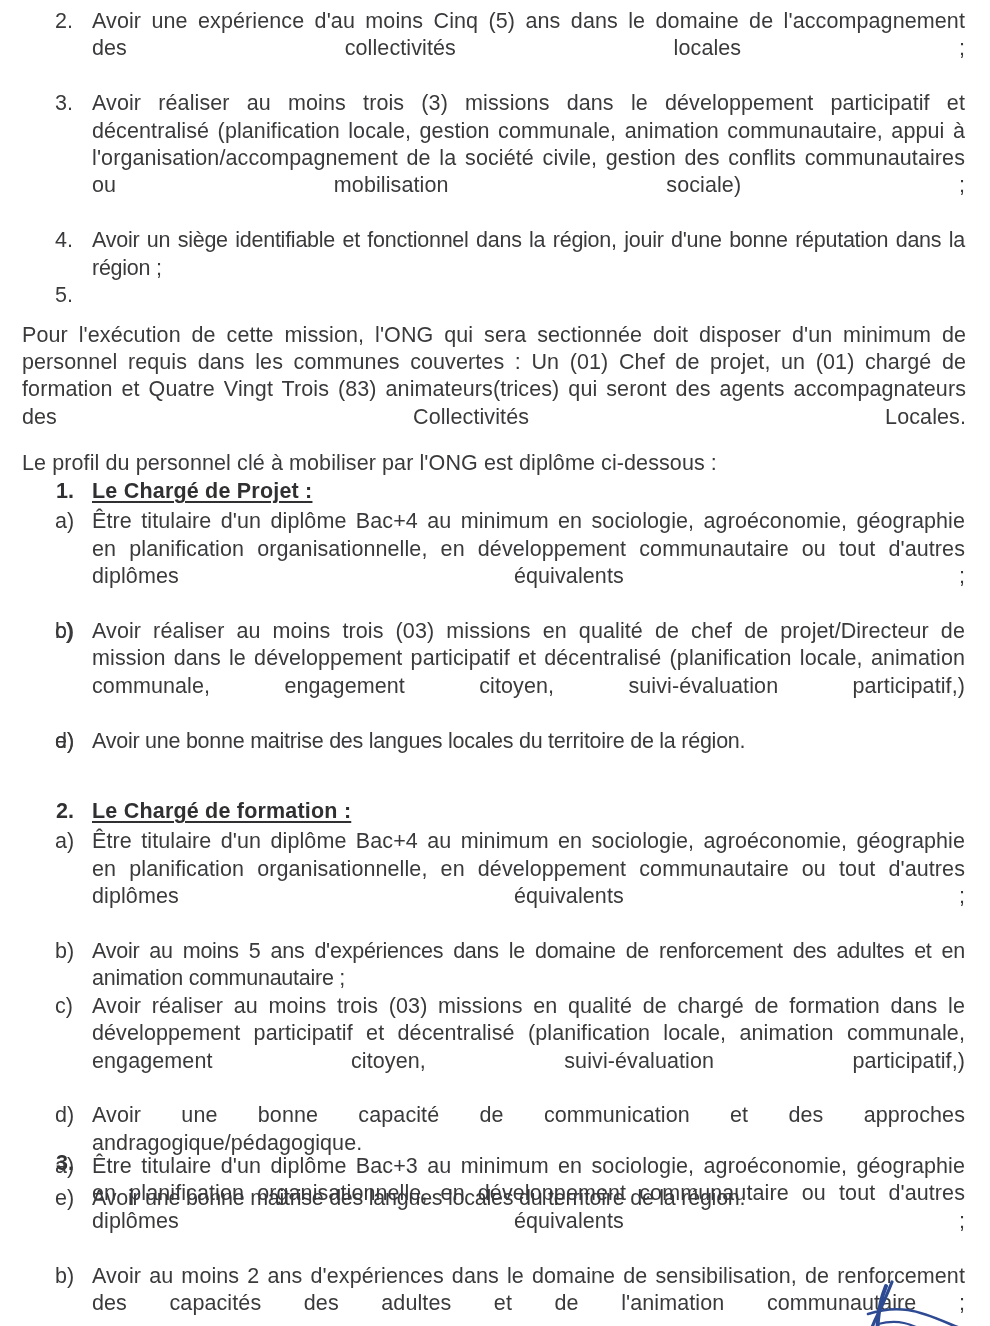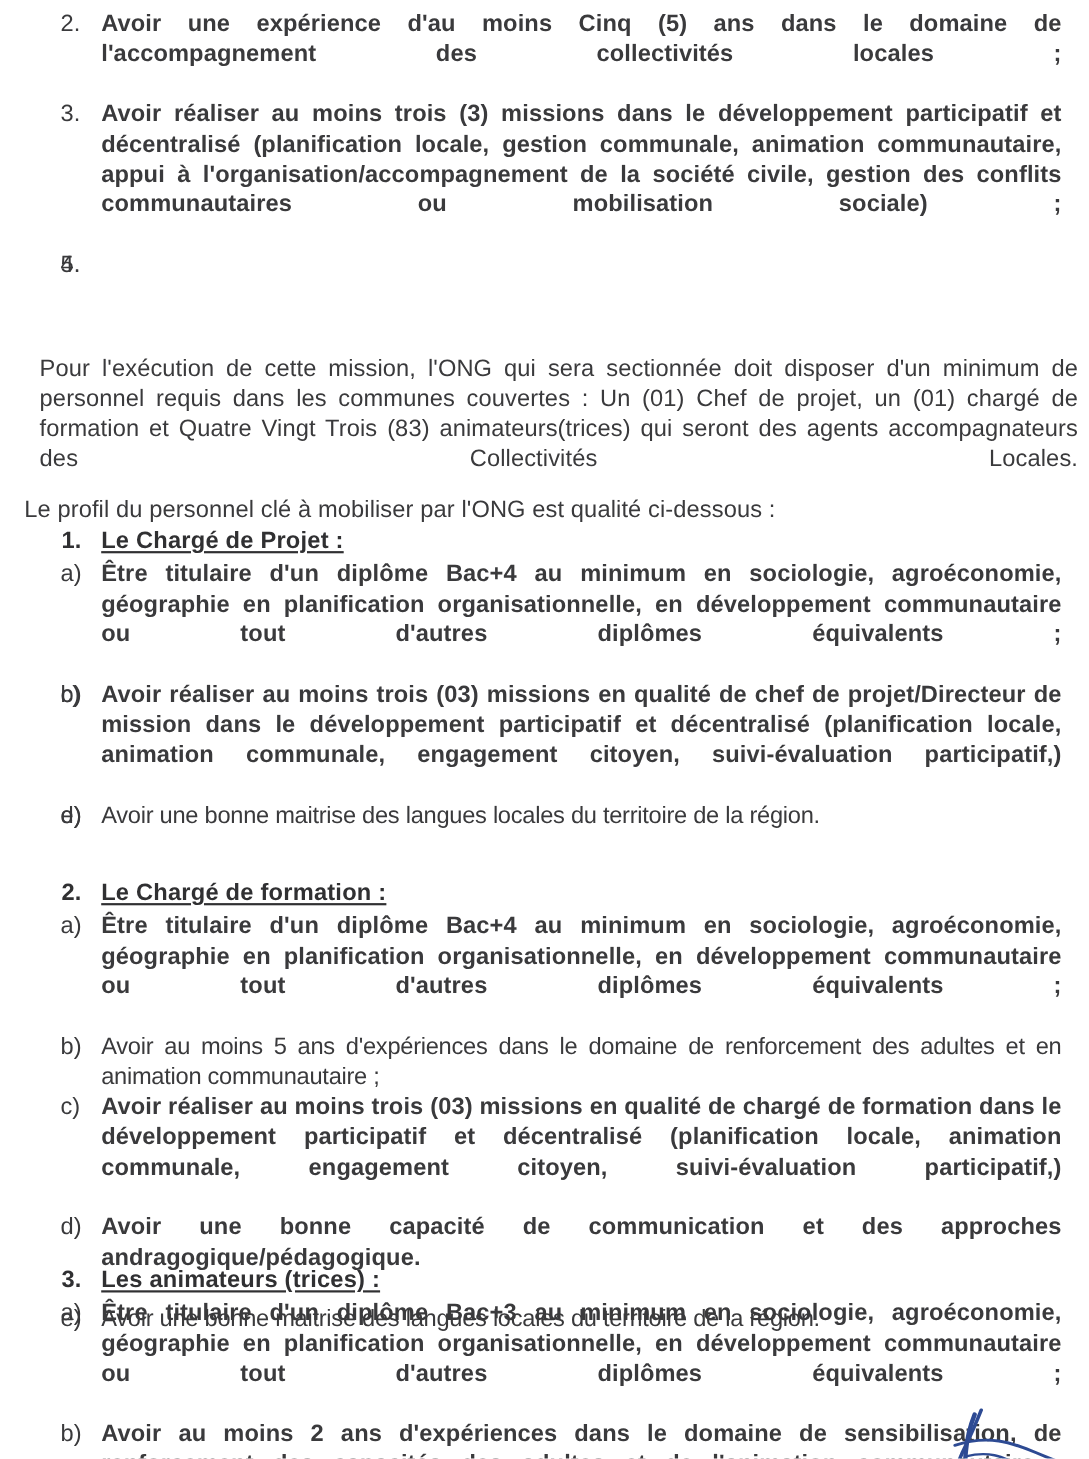--- a/index.html
+++ b/index.html
@@ -68,21 +68,20 @@
     line-height: 27.4px;
     color: #3a3a3c;
     letter-spacing: 0;
   }
   .row .body {
     display: block;
   }
   
   .row.justify-all .body {
     text-align: justify;
-    font-weight: bold;
   }
   .row.justify-all .body::after {
     content: "";
     display: inline-block;
     width: 100%;
   }
   .row.tight {
     letter-spacing: -0.25px;
   }
   .row.loose .body {
@@ -131,30 +130,31 @@
       <span class="body">Avoir une expérience d'au moins Cinq (5) ans dans le domaine de l'accompagnement des collectivités locales ;</span>
     </p>
 
     <p class="row justify-all" style="margin-top:0px;">
       <span class="marker">3.</span>
       <span class="body">Avoir réaliser au moins trois (3) missions dans le développement participatif et décentralisé (planification locale, gestion communale, animation communautaire, appui à l'organisation/accompagnement de la société civile, gestion des conflits communautaires ou mobilisation sociale) ;</span>
     </p>
 
     <p class="row tight" style="margin-top:0px;">
       <span class="marker">4.</span>
+      <span class="body">Avoir un siège identifiable et fonctionnel dans la région, jouir d'une bonne réputation dans la région ;</span>
     </p>
 
     <p class="row justify-all loose" style="margin-top:0px;">
       <span class="marker">5.</span>
     </p>
   </div>
 
-  <p class="para last-line-natural" style="top:300px; left:36px; width:944px;">Pour l'exécution de cette mission, l'ONG qui sera sectionnée doit disposer d'un minimum de personnel requis dans les communes couvertes : Un (01) Chef de projet, un (01) chargé de formation et Quatre Vingt Trois (83) animateurs(trices) qui seront des agents accompagnateurs des Collectivités Locales.</p>
-
-  <p class="para" style="top:428px; left:22px; width:944px; text-align:left;">Le profil du personnel clé à mobiliser par l'ONG est qualité ci-dessous :</p>
+  <p class="para last-line-natural" style="top:300px; left:22px; width:944px;">Pour l'exécution de cette mission, l'ONG qui sera sectionnée doit disposer d'un minimum de personnel requis dans les communes couvertes : Un (01) Chef de projet, un (01) chargé de formation et Quatre Vingt Trois (83) animateurs(trices) qui seront des agents accompagnateurs des Collectivités Locales.</p>
+
+  <p class="para" style="top:428px; left:22px; width:944px; text-align:left;">Le profil du personnel clé à mobiliser par l'ONG est diplôme ci-dessous :</p>
 
   <div class="list" style="top:478px;">
     <div class="heading-row">
       <span class="marker">1.</span>
       <span class="body">Le Chargé de Projet :</span>
     </div>
 
     <p class="row justify-all loose" style="margin-top:3px;">
       <span class="marker">a)</span>
       <span class="body">Être titulaire d'un diplôme Bac+4 au minimum en sociologie, agroéconomie, géographie en planification organisationnelle, en développement communautaire ou tout d'autres diplômes équivalents ;</span>
@@ -207,21 +207,20 @@
 
     <p class="row tight">
       <span class="marker">e)</span>
       <span class="body">Avoir une bonne maitrise des langues locales du territoire de la région.</span>
     </p>
   </div>
 
   <div class="list" style="top:1150px;">
     <div class="heading-row">
       <span class="marker">3.</span>
-      <span class="body">Les animateurs (trices) :</span>
     </div>
 
     <p class="row justify-all loose" style="margin-top:3px;">
       <span class="marker">a)</span>
       <span class="body">Être titulaire d'un diplôme Bac+3 au minimum en sociologie, agroéconomie, géographie en planification organisationnelle, en développement communautaire ou tout d'autres diplômes équivalents ;</span>
     </p>
 
     <p class="row justify-all">
       <span class="marker">b)</span>
       <span class="body">Avoir au moins 2 ans d'expériences dans le domaine de sensibilisation, de renforcement des capacités des adultes et de l'animation communautaire ;</span>

